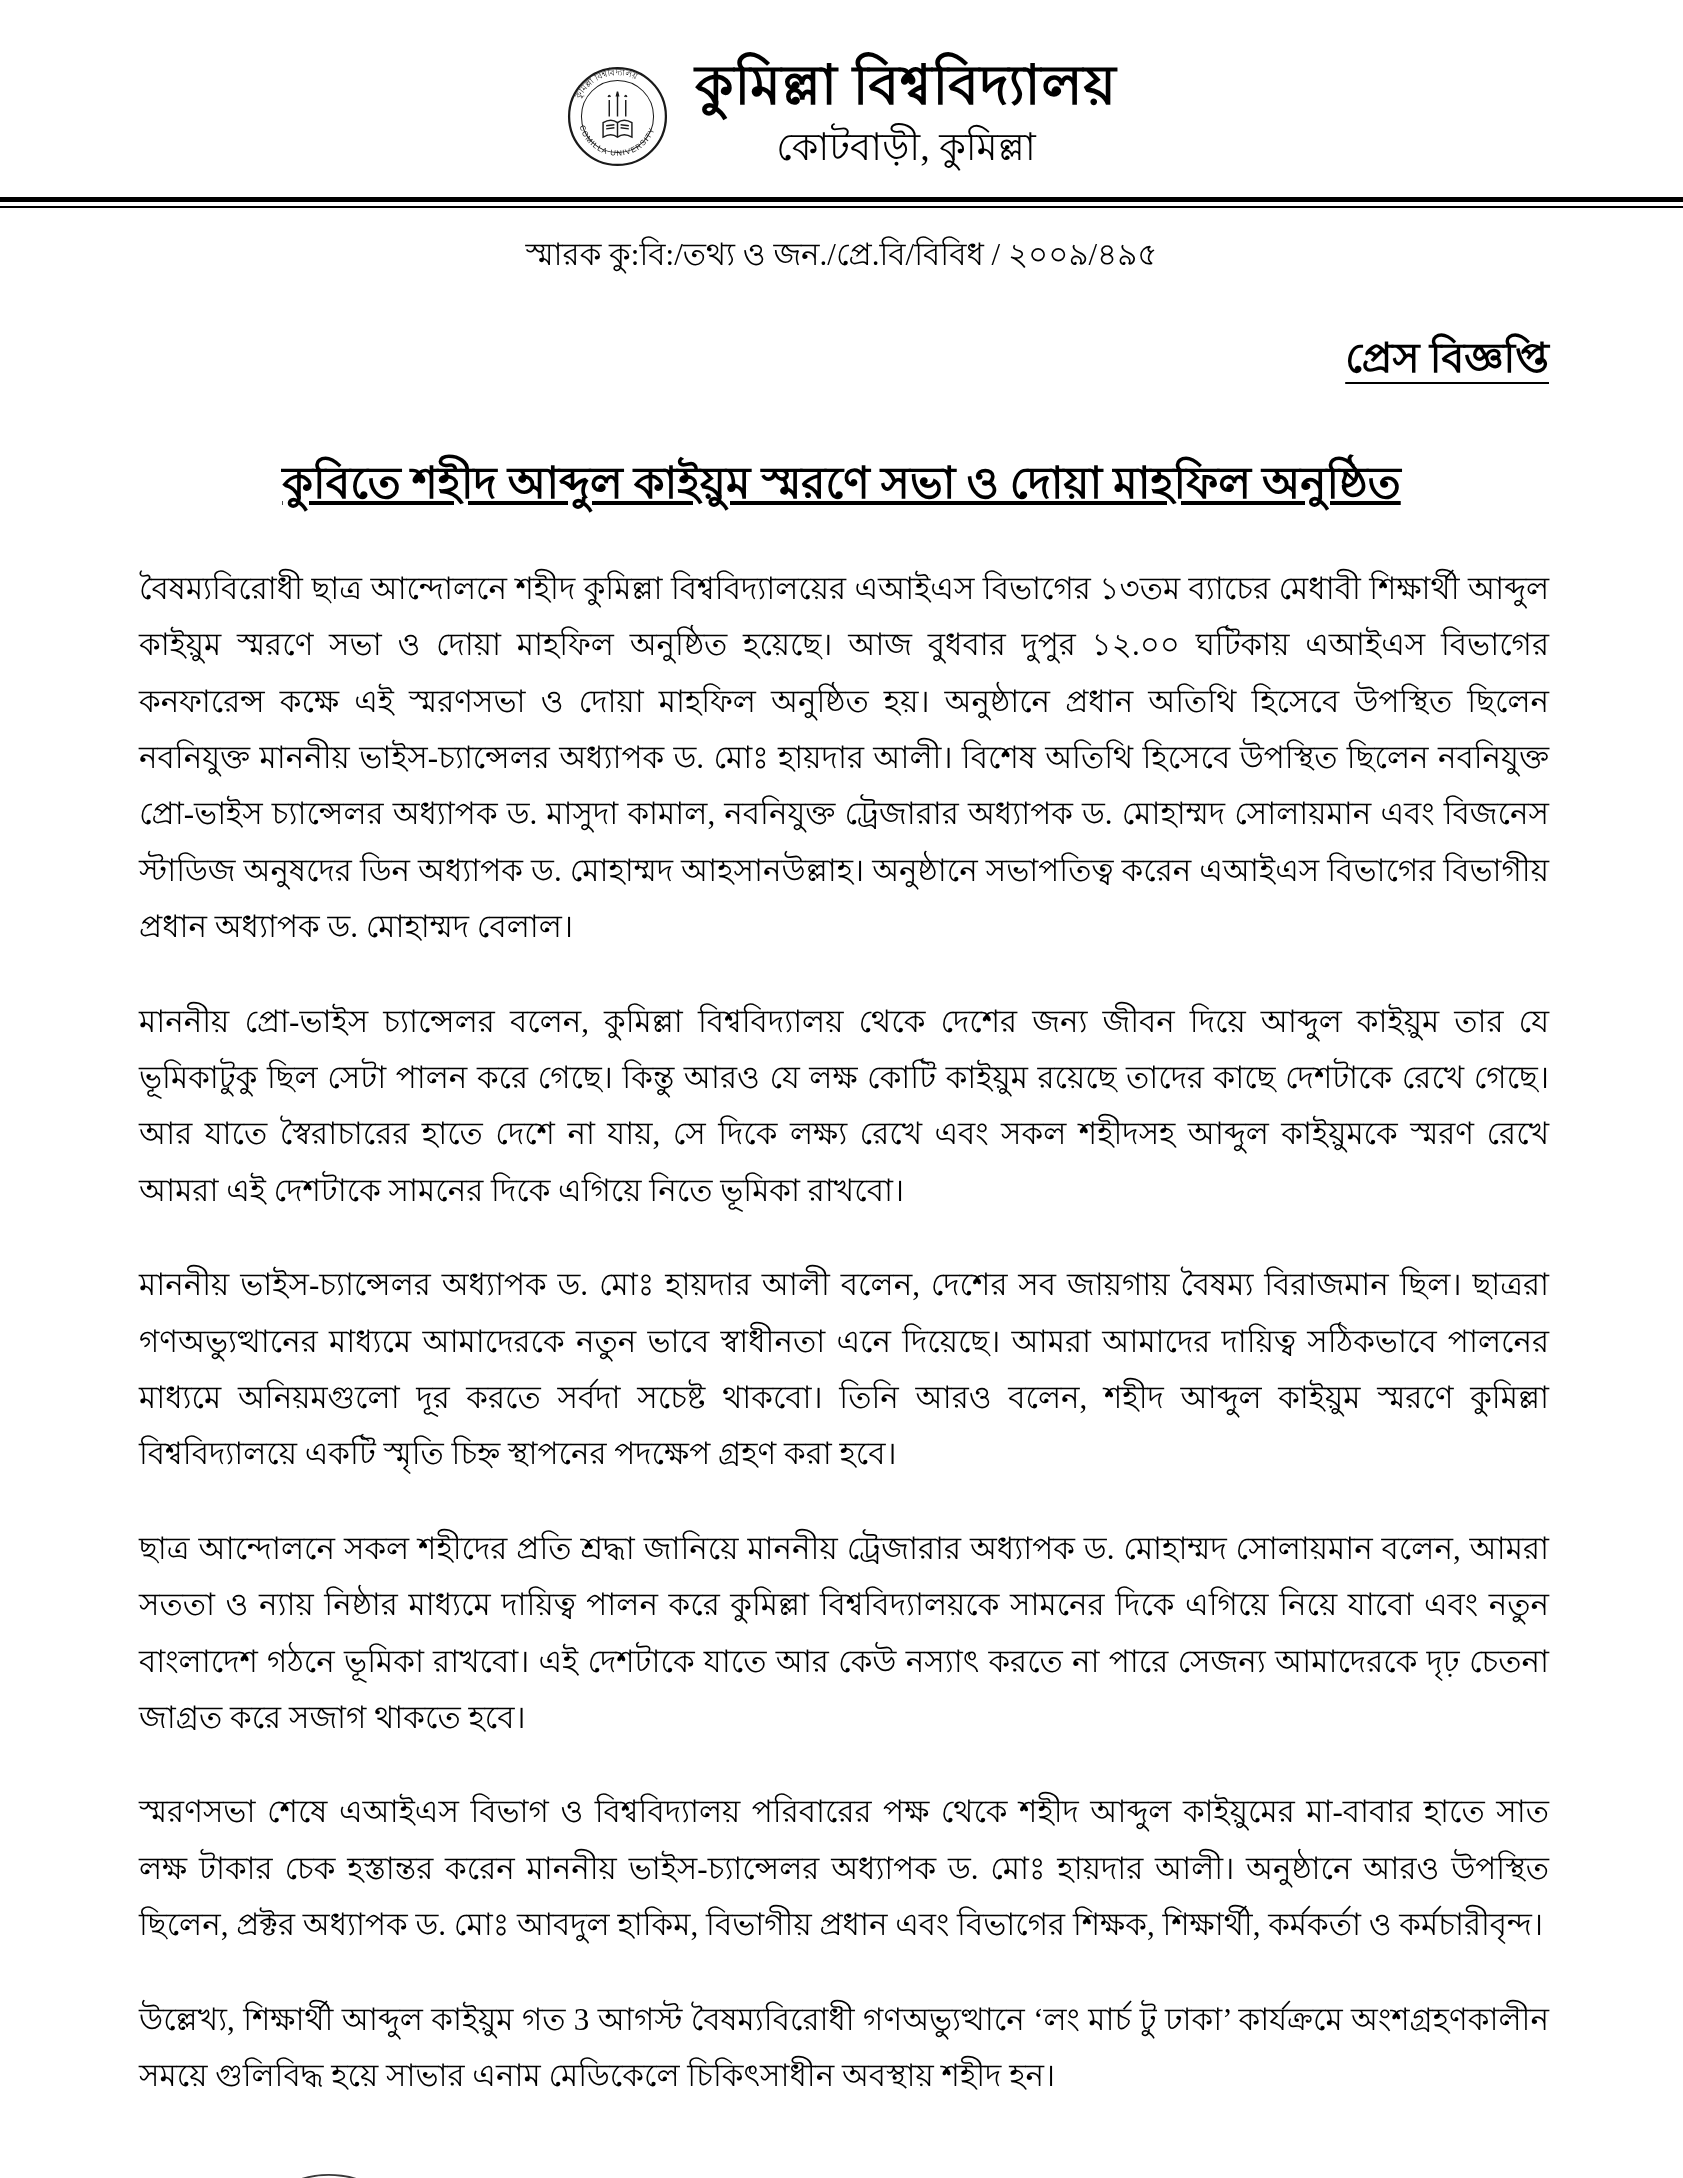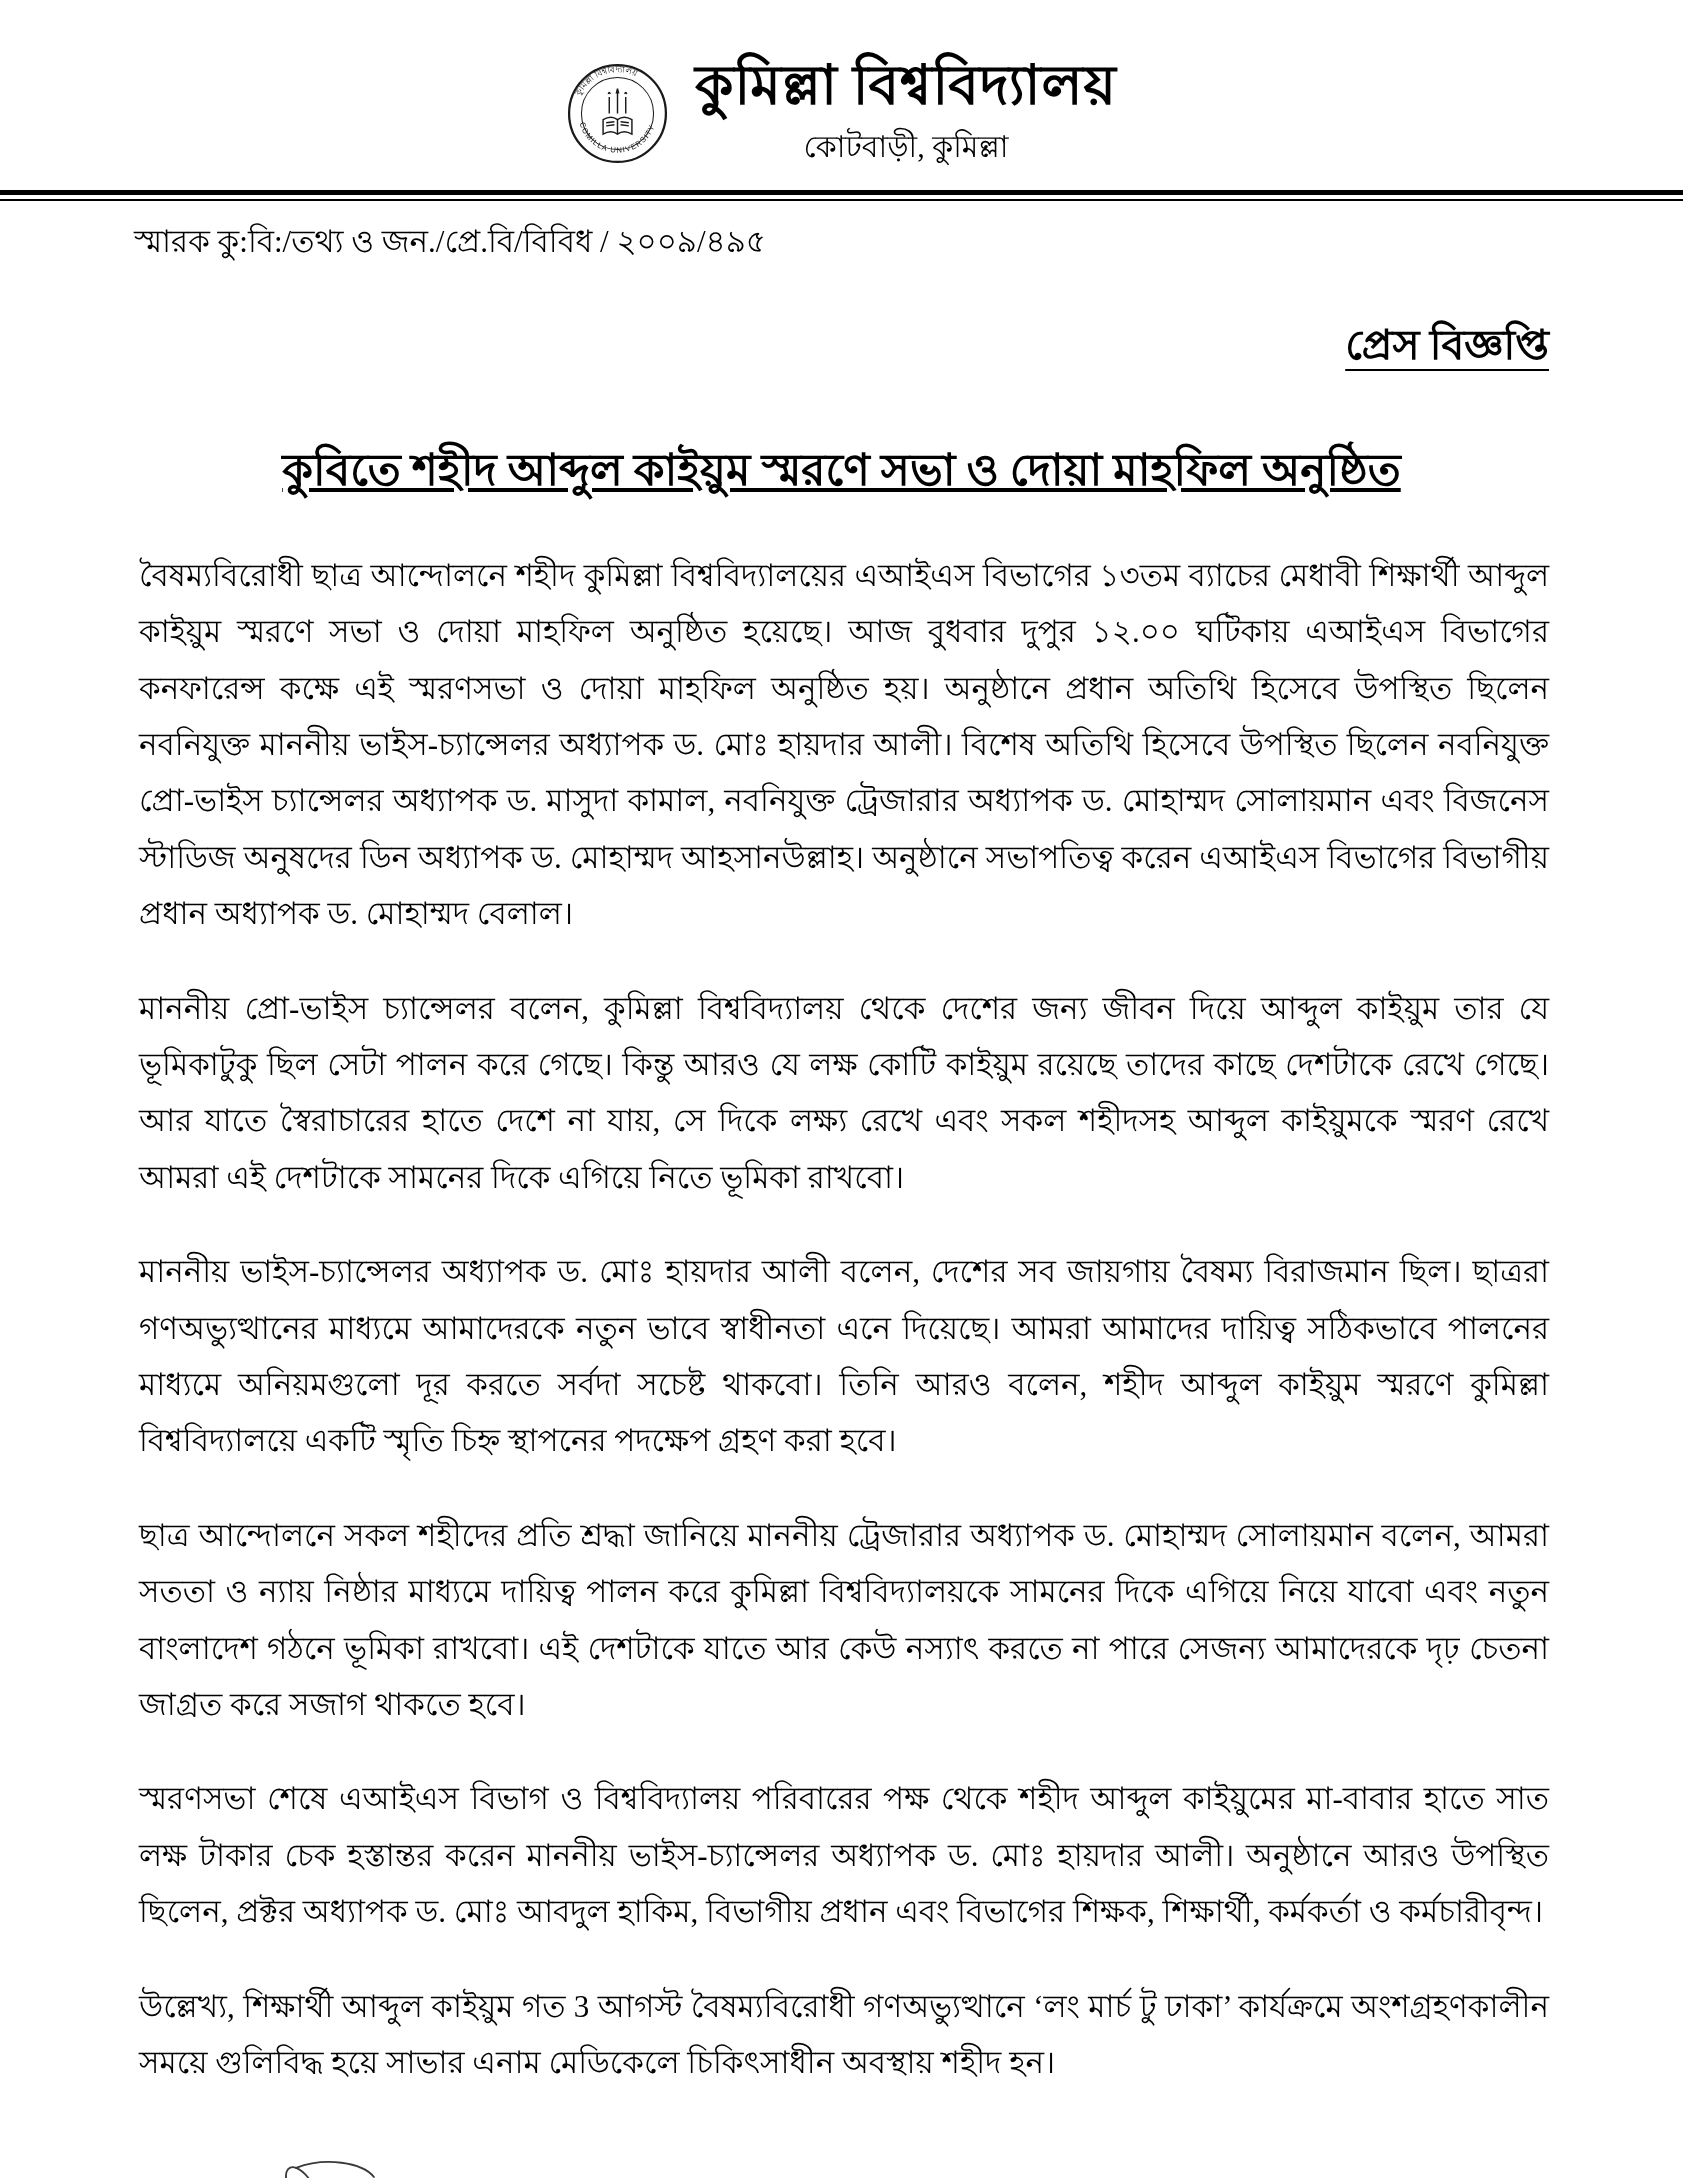--- a/index.html
+++ b/index.html
@@ -23,40 +23,40 @@
   }
   .seal { flex: 0 0 auto; }
   .header-text { text-align: center; }
   .uni-name {
     font-size: 55px;
     font-weight: bold;
     line-height: 1.05;
     letter-spacing: 1px;
   }
   .uni-address {
-    font-size: 30px;
-    margin-top: 8px;
+    font-size: 38px;
+    margin-top: 2px;
   }
   .double-rule {
     margin-top: 16px;
     height: 4px;
     border-top: 5px solid #000;
     border-bottom: 2px solid #000;
     width: 100%;
   }
   .content {
     padding: 10px 134px 0 134px;
     box-sizing: border-box;
   }
   .memo-row {
     display: flex;
-    justify-content: space-between;
+    justify-content: center;
     align-items: baseline;
     font-size: 31px;
-    margin-top: 6px;
+    margin-top: 12px;
   }
   .doc-type {
     text-align: right;
     font-size: 41px;
     font-weight: bold;
     margin-top: 44px;
     text-decoration: underline;
     text-underline-offset: 10px;
     text-decoration-thickness: 2px;
   }

